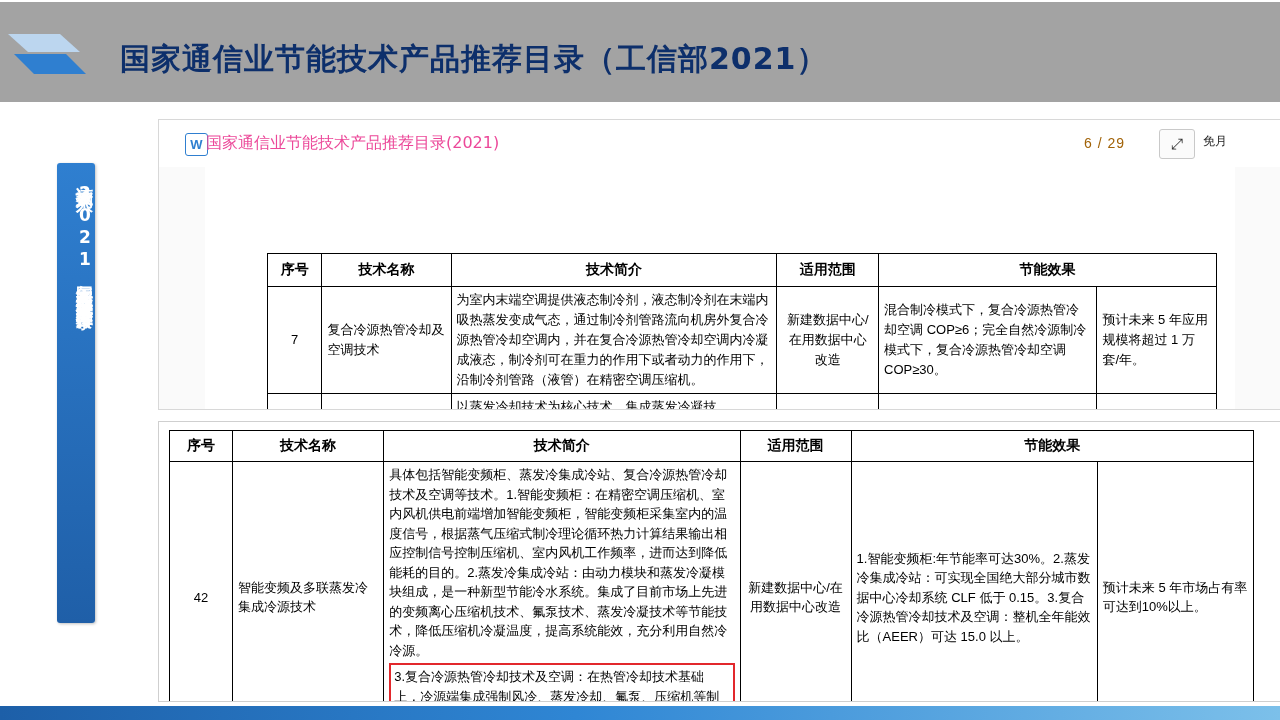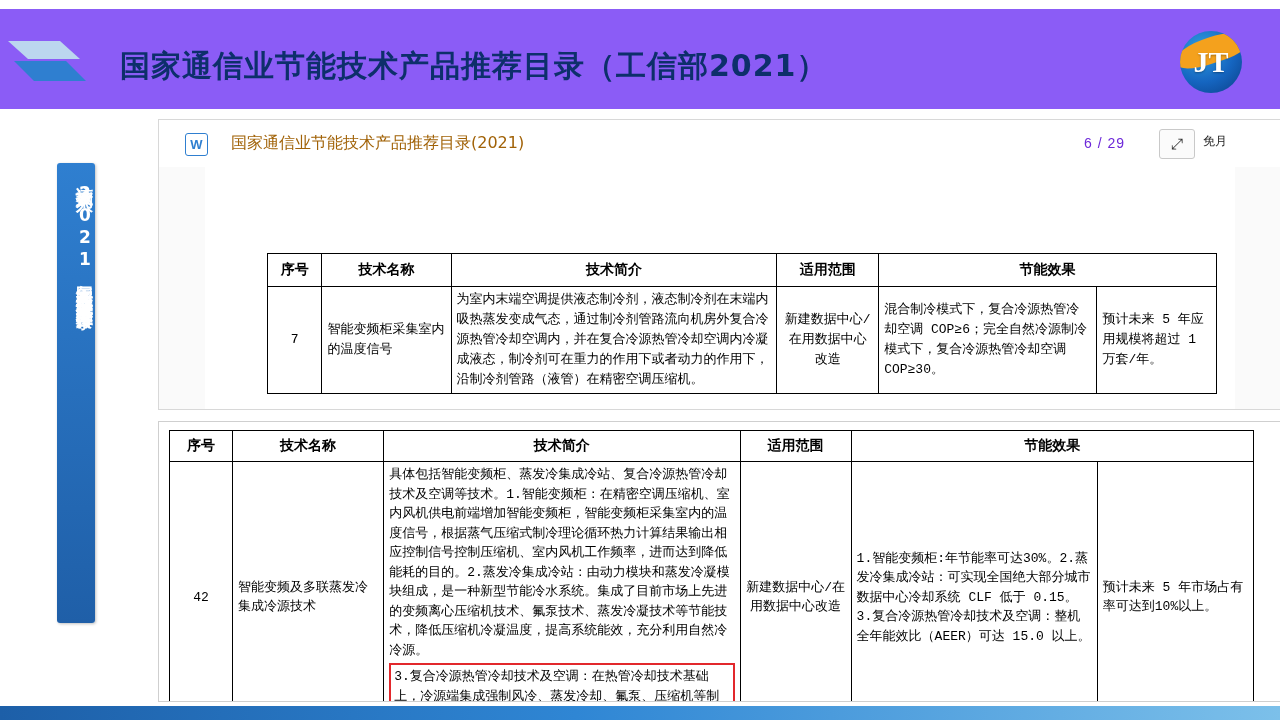--- a/index.html
+++ b/index.html
@@ -5,22 +5,22 @@
   html,body{margin:0;padding:0;}
   body{
     width:1280px;height:720px;
     background:#ffffff;
     font-family:"Liberation Sans","DejaVu Sans",sans-serif;
     overflow:hidden;
     position:relative;
   }
   
   .header{
-    position:absolute;left:0;top:9px;width:1280px;height:100px;
-    background:#8b5cf6;
+    position:absolute;left:0;top:2px;width:1280px;height:100px;
+    background:#a3a3a3;
   }
   .header-title{
     position:absolute;left:120px;top:37px;
     font-size:30px;font-weight:bold;color:#0d2f6b;
     letter-spacing:1px;
     font-family:"DejaVu Sans","Liberation Sans",sans-serif;
     white-space:nowrap;
   }
   
   .hdr-arrow{position:absolute;left:8px;top:30px;width:80px;height:45px;}
@@ -68,27 +68,27 @@
     position:absolute;left:0;top:0;width:1122px;height:47px;
     background:#ffffff;border-bottom:1px solid #e3e3e3;
   }
   .w-icon{
     position:absolute;left:26px;top:13px;width:21px;height:21px;
     border:1px solid #2f7fd0;border-radius:3px;color:#2f7fd0;
     font-size:13px;font-weight:bold;display:flex;align-items:center;justify-content:center;
     background:#ffffff;
   }
   .doc-name{
-    position:absolute;left:72px;top:13px;
-    font-size:16px;color:#a16207;
+    position:absolute;left:47px;top:13px;
+    font-size:16px;color:#ec4899;
     font-family:"DejaVu Sans","Liberation Sans",sans-serif;
     white-space:nowrap;
   }
   .page-count{
-    position:absolute;left:925px;top:15px;font-size:14px;color:#6d28d9;
+    position:absolute;left:925px;top:15px;font-size:14px;color:#a16207;
     letter-spacing:1px;
   }
   .expand-btn{
     position:absolute;left:1000px;top:9px;width:34px;height:28px;
     border:1px solid #c9c9c9;border-radius:3px;background:#fbfbfb;
     display:flex;align-items:center;justify-content:center;color:#333;font-size:15px;
   }
   .free-btn{
     position:absolute;left:1044px;top:13px;font-size:12px;color:#222;
     white-space:nowrap;
@@ -96,21 +96,21 @@
   
   .doc-body{
     position:absolute;left:0;top:47px;width:1122px;height:242px;
     background:#fafafa;
   }
   .doc-page{
     position:absolute;left:46px;top:0;width:1030px;height:242px;background:#ffffff;
   }
   table.zh{
     border-collapse:collapse;
-    font-family:Liberation Mono, monospace;
+    font-family:Liberation Sans, sans-serif;
     color:#000;
     padding-left:30px;
   }
   table.zh td,table.zh th{
     border:1px solid #000;
     vertical-align:middle;
     padding:3px 5px;
   }
   
   .t1{position:absolute;left:62px;top:86px;width:950px;}
@@ -156,24 +156,20 @@
 </style>
 </head>
 <body>
 
 <div class="header">
   <svg class="hdr-arrow" viewBox="0 0 80 45">
     <polygon points="0,2 52,2 72,20 20,20" fill="#bcd6ef"></polygon>
     <polygon points="6,22 58,22 78,42 26,42" fill="#2f7fd0"></polygon>
   </svg>
   <div class="header-title">国家通信业节能技术产品推荐目录（工信部2021）</div>
-  <div class="logo">
-    <div class="swoosh"></div>
-    <div class="jt">JT</div>
-  </div>
 </div>
 
 <div class="side-tab">
   <span class="side-tab-text">该技术列入2021年国家通信业节能技术产品推荐目录</span>
 </div>
 
 <div class="doc-view">
 
   <div class="doc-toolbar">
     <div class="w-icon">W</div>
@@ -189,25 +185,33 @@
         <tbody>
             <tr>
           <th class="c-no">序号</th>
           <th class="c-name">技术名称</th>
           <th class="c-desc">技术简介</th>
           <th class="c-scope">适用范围</th>
           <th class="c-eff1" colspan="2">节能效果</th>
         </tr>
         <tr>
           <td class="c-no">7</td>
-          <td class="c-name">智能变频柜采集室内的温度信号</td>
+          <td class="c-name">复合冷源热管冷却及空调技术</td>
           <td class="c-desc">为室内末端空调提供液态制冷剂，液态制冷剂在末端内吸热蒸发变成气态，通过制冷剂管路流向机房外复合冷源热管冷却空调内，并在复合冷源热管冷却空调内冷凝成液态，制冷剂可在重力的作用下或者动力的作用下，沿制冷剂管路（液管）在精密空调压缩机。</td>
           <td class="c-scope">新建数据中心/在用数据中心改造</td>
           <td class="c-eff1">混合制冷模式下，复合冷源热管冷却空调 COP≥6；完全自然冷源制冷模式下，复合冷源热管冷却空调 COP≥30。</td>
           <td class="c-eff2">预计未来 5 年应用规模将超过 1 万套/年。</td>
+        </tr>
+        <tr>
+          <td class="c-no partial"></td>
+          <td class="c-name partial"></td>
+          <td class="c-desc partial">以蒸发冷却技术为核心技术，集成蒸发冷凝技</td>
+          <td class="c-scope partial"></td>
+          <td class="c-eff1 partial"></td>
+          <td class="c-eff2 partial"></td>
         </tr>
       </tbody>
         </table>
     </div>
   </div>
 </div>
 
 <div class="doc2">
   <table class="zh t2">
     <tbody>

